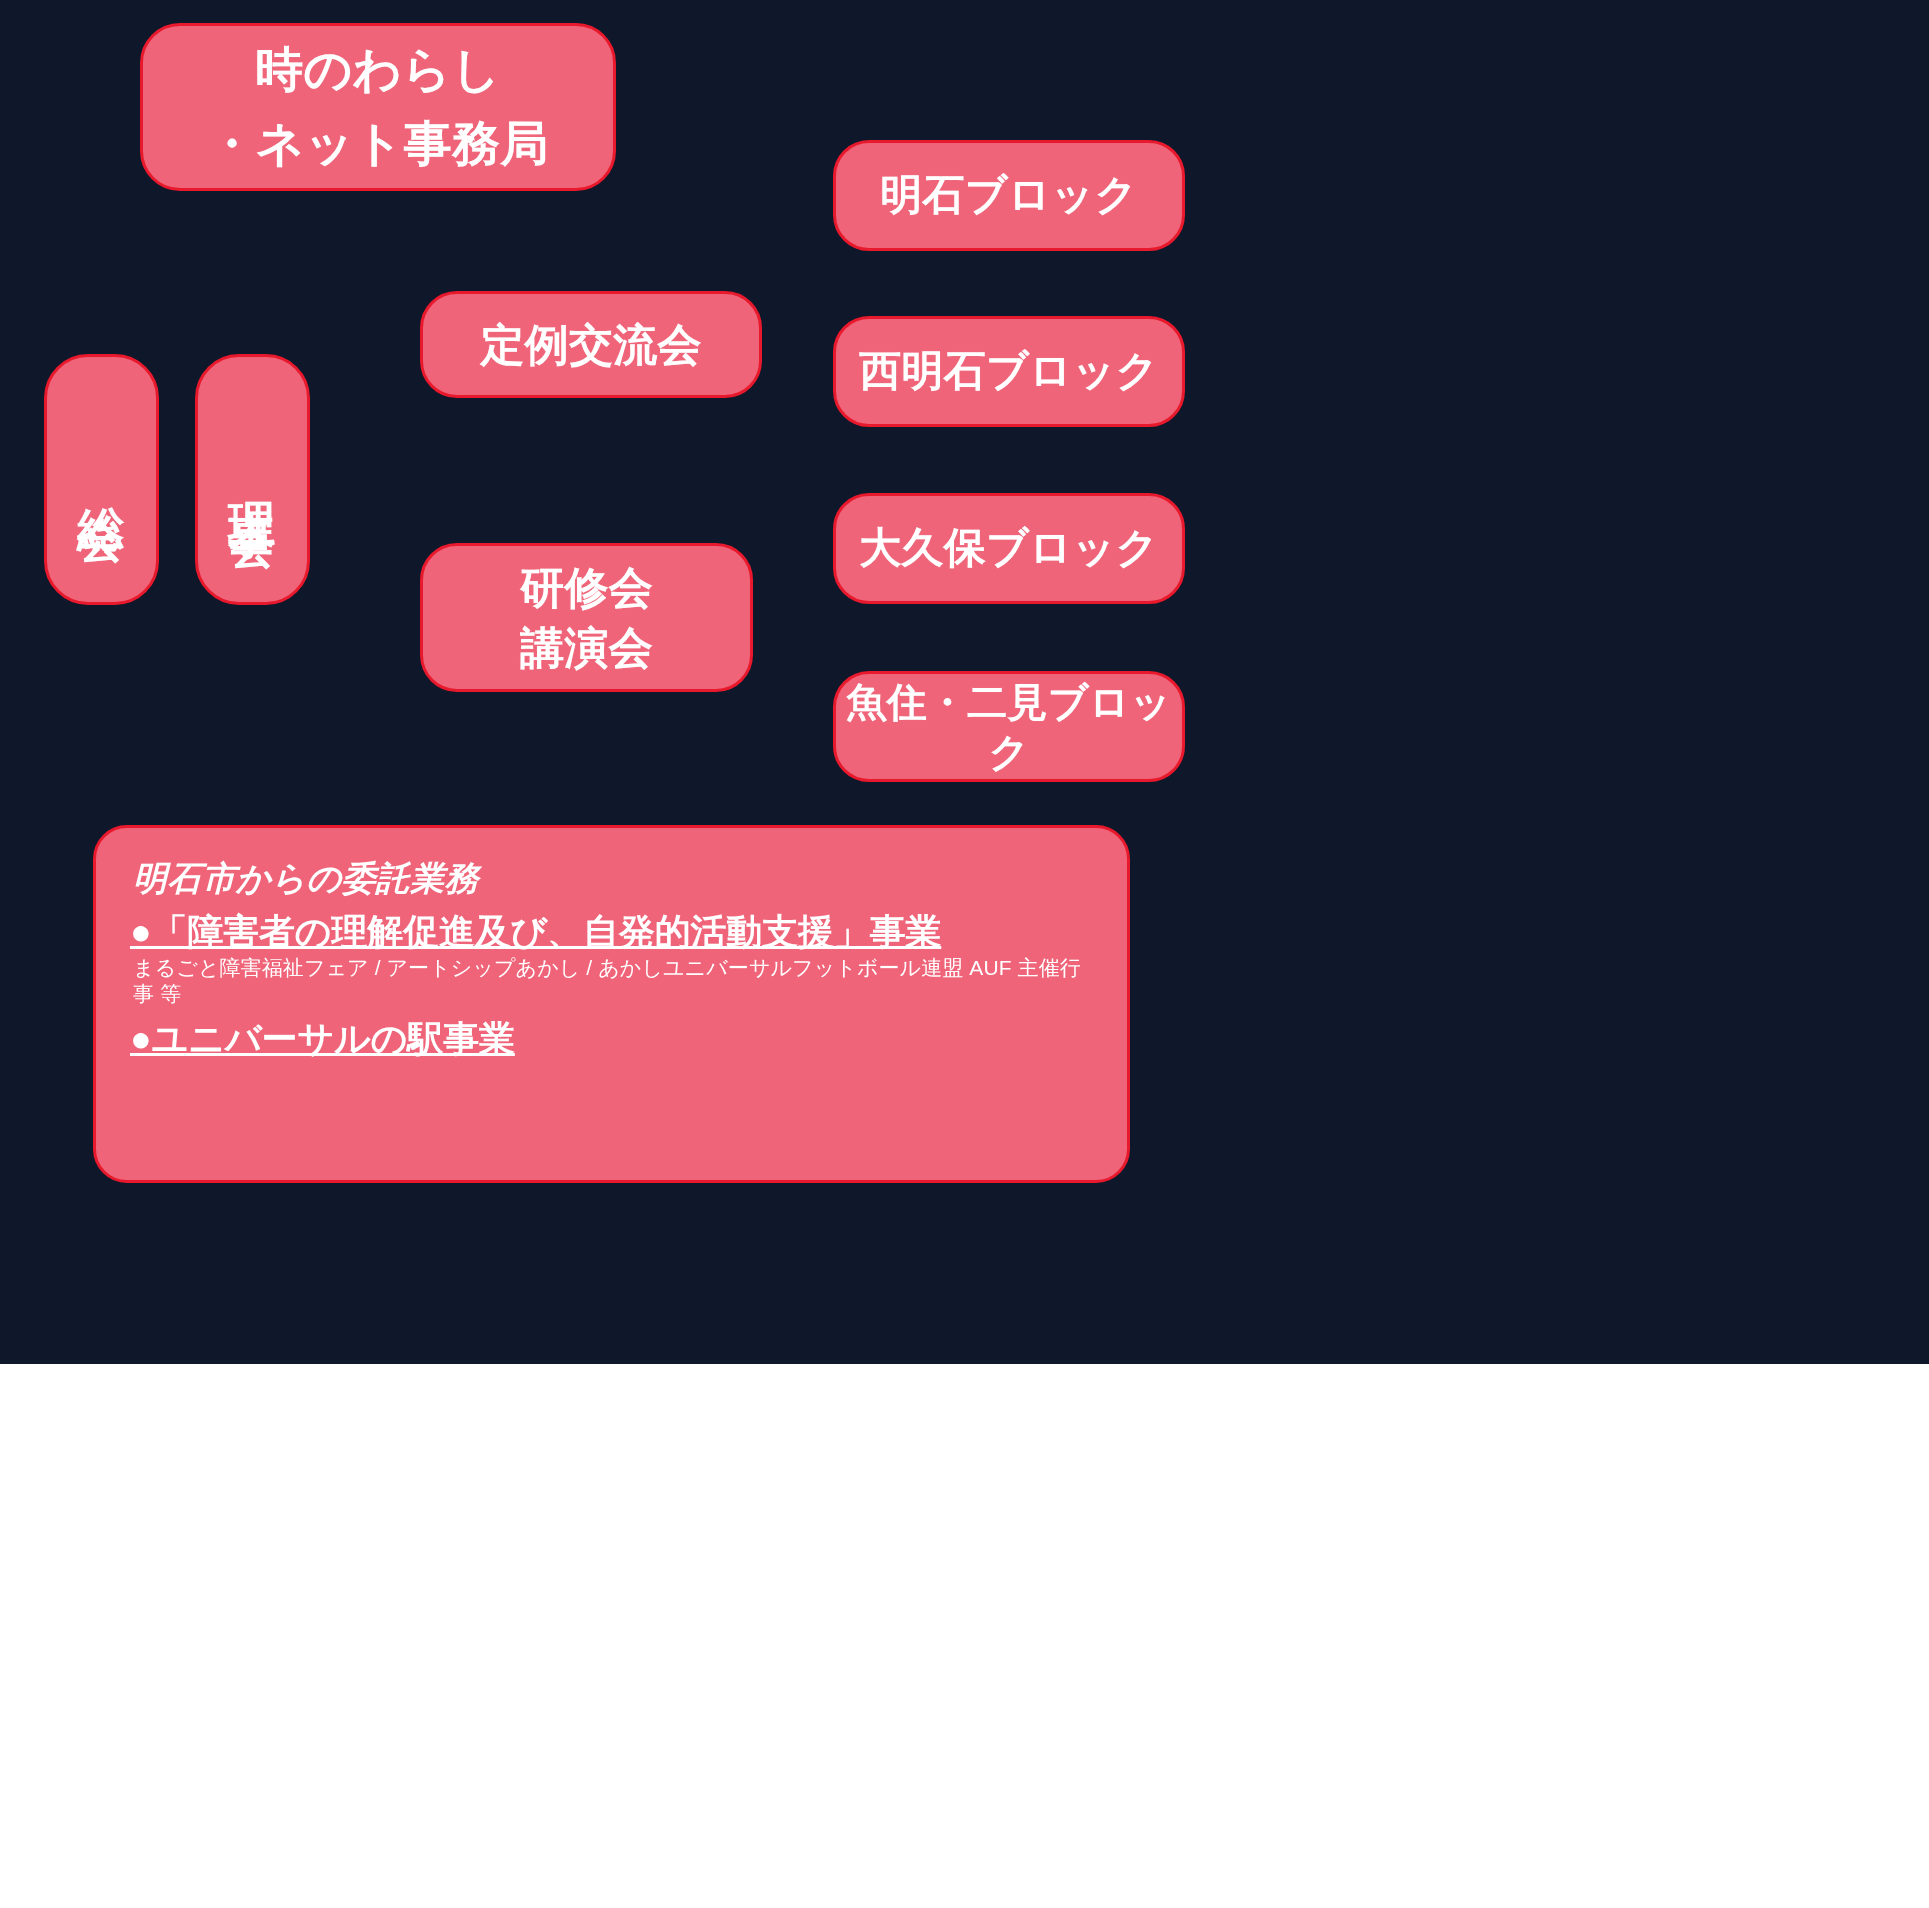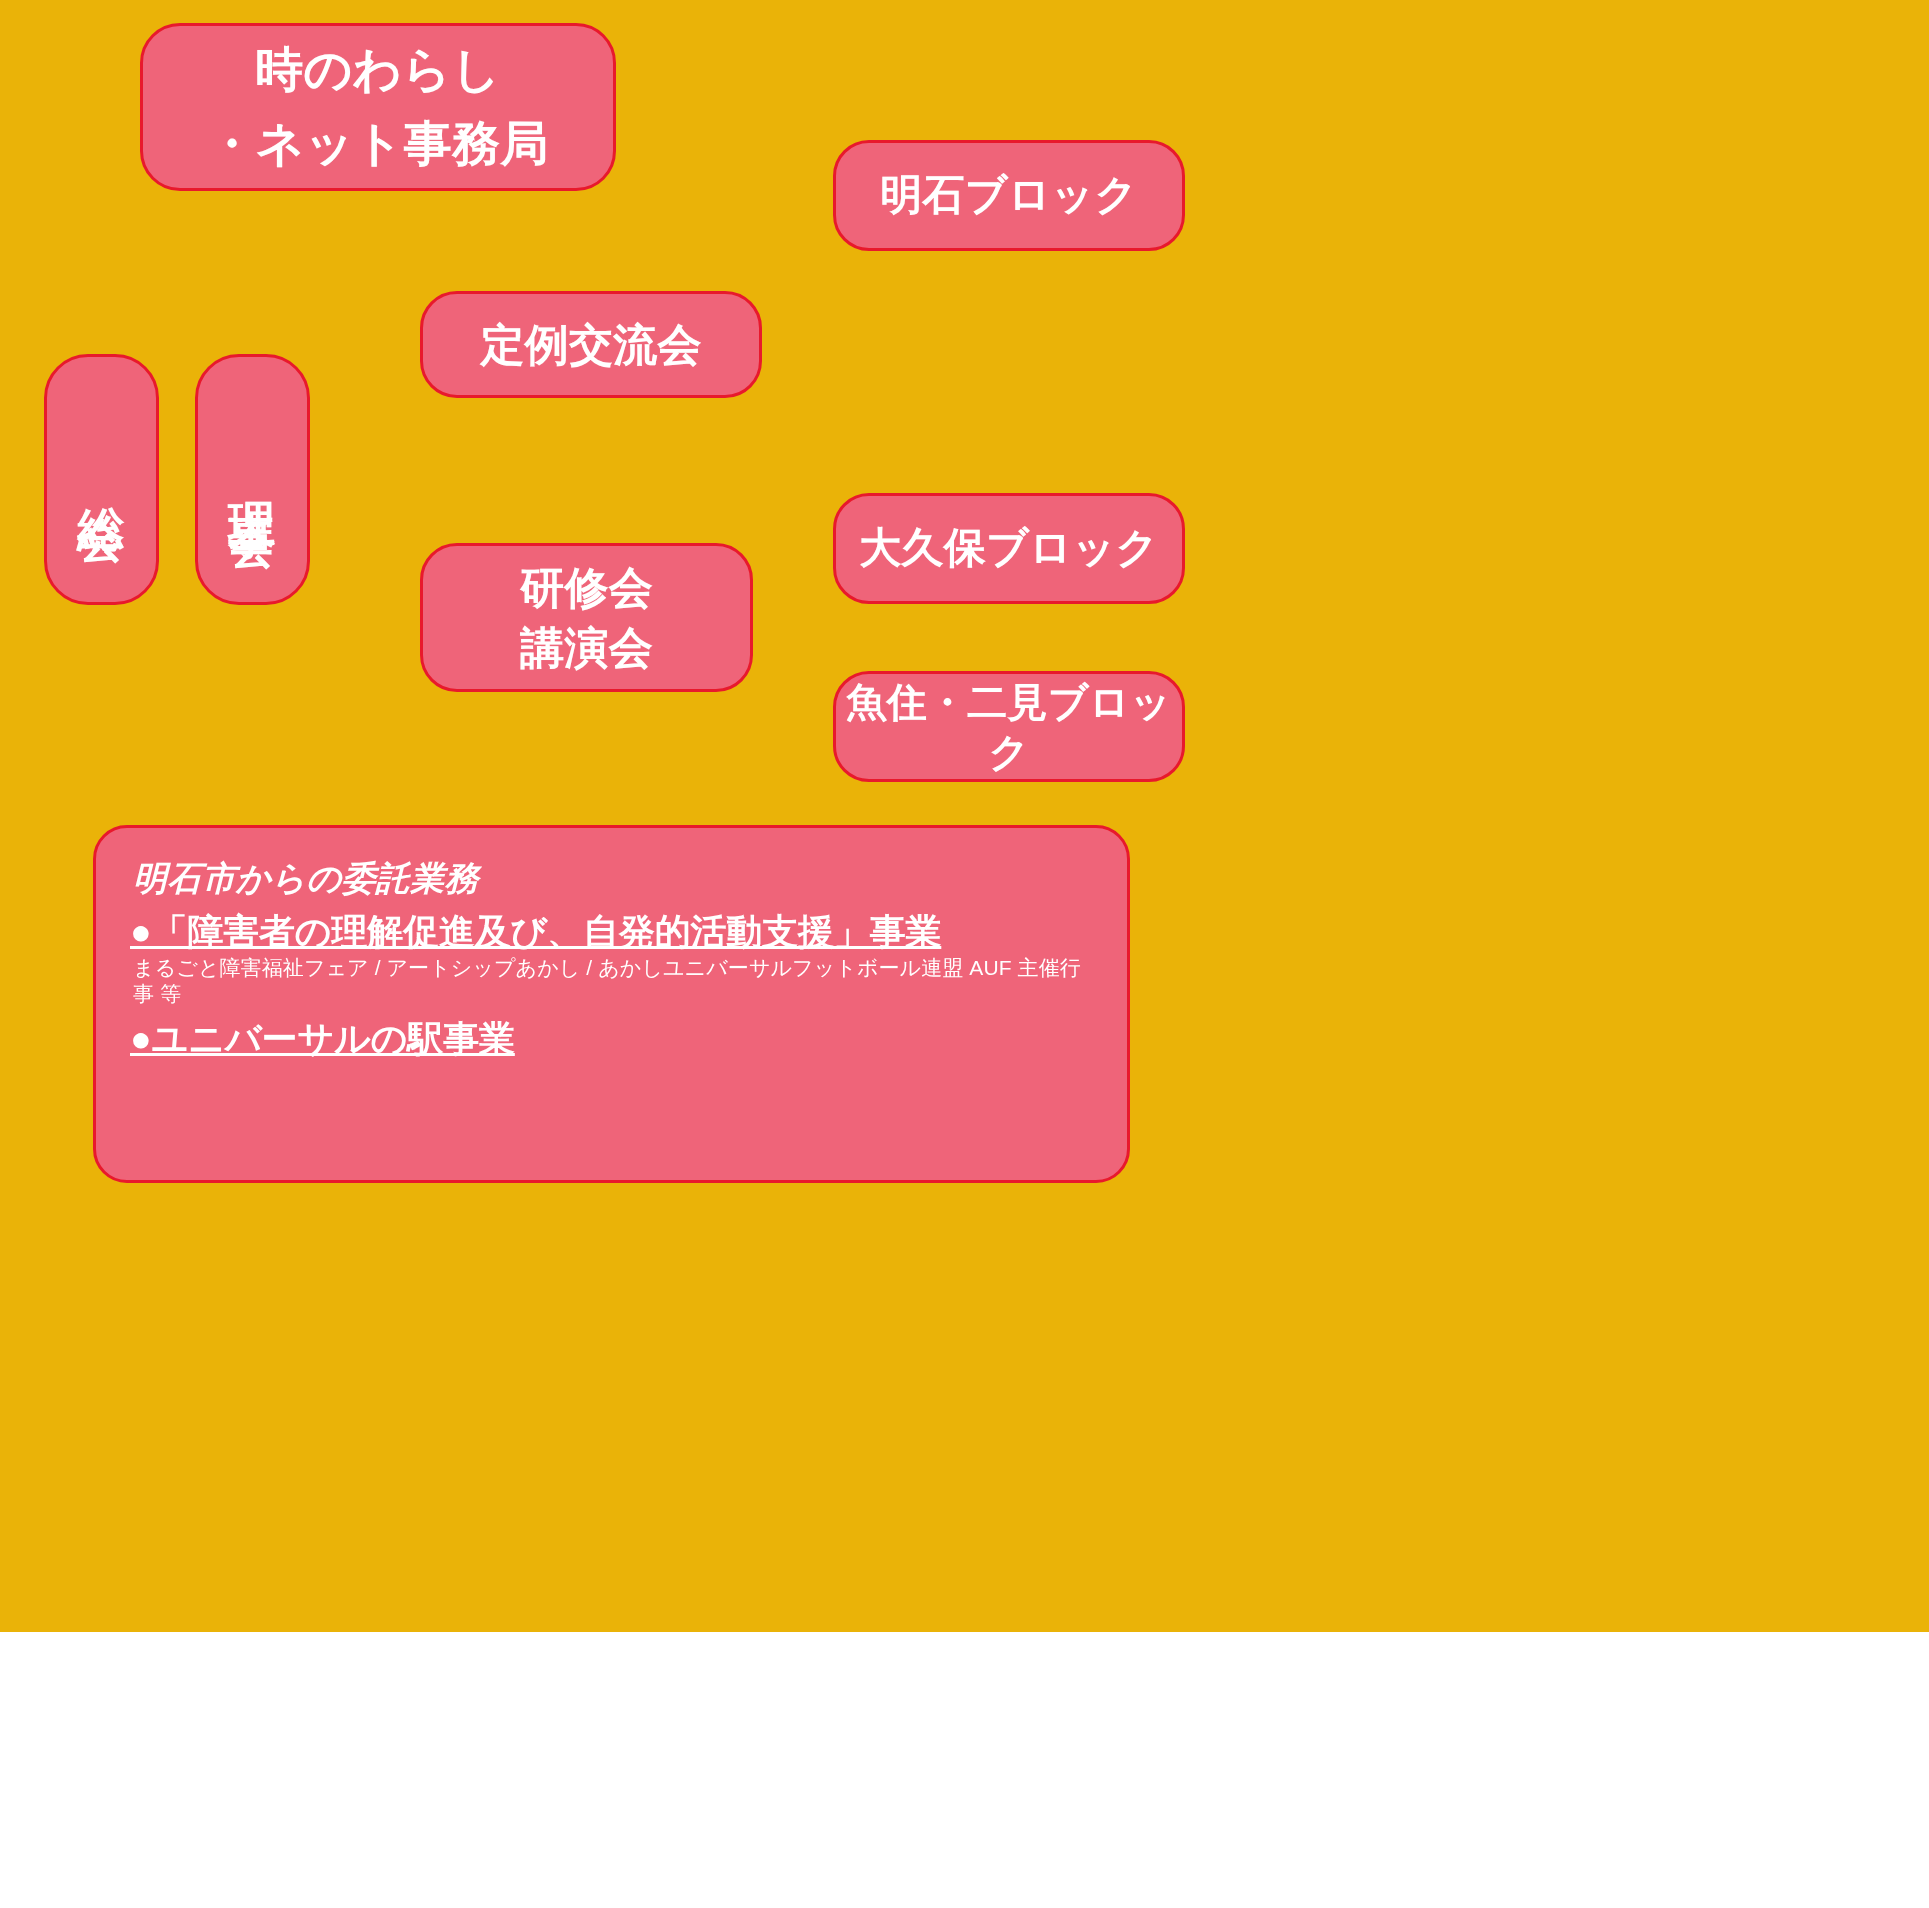--- a/index.html
+++ b/index.html
@@ -6,22 +6,22 @@
     margin: 0;
     padding: 0;
     background: #ffffff;
   }
   body {
     font-family: "Liberation Sans", "DejaVu Sans", sans-serif;
   }
   #stage {
     position: relative;
     width: 1929px;
-    height: 1632px;
-    background: #eab308;
+    height: 1364px;
+    background: #0f172a;
     overflow: hidden;
   }
 
   
   #connectors {
     position: absolute;
     left: 0; top: 0;
     width: 1929px;
     height: 1908px;
     z-index: 1;
@@ -180,20 +180,23 @@
     <span class="label">定例交流会</span>
   </div>
   <div class="node" id="node-kenshu">
     <span class="label">研修会
 講演会</span>
   </div>
 
   <div class="node node-block" id="node-block-0">
     <span class="label">明石ブロック</span>
   </div>
+  <div class="node node-block" id="node-block-1">
+    <span class="label">西明石ブロック</span>
+  </div>
   <div class="node node-block" id="node-block-2">
     <span class="label">大久保ブロック</span>
   </div>
   <div class="node node-block" id="node-block-3">
     <span class="label">魚住・二見ブロック</span>
   </div>
 
   <div class="node" id="node-commission">
     <div class="panel-title">明石市からの委託業務</div>
 

